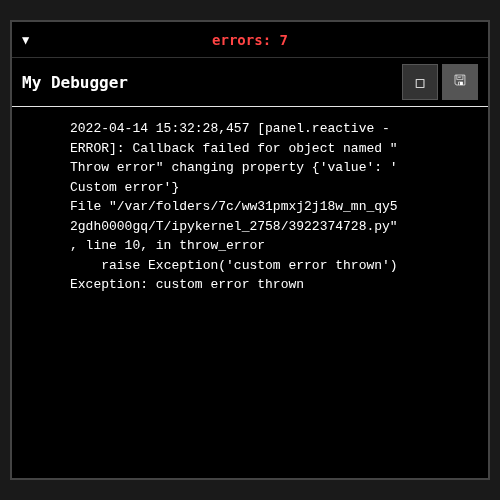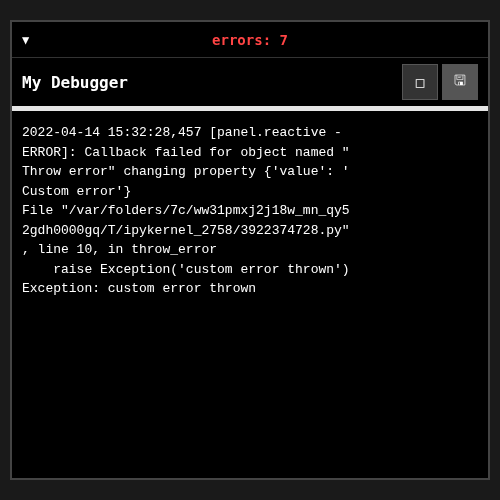--- a/index.html
+++ b/index.html
@@ -48,21 +48,21 @@
       font-weight: bold;
       font-family: monospace;
     }
 
     .title-bar {
       display: flex;
       align-items: center;
       justify-content: space-between;
       padding: 6px 10px;
       background: #000;
-      border-bottom: 5px solid #e5e5e5;
+      border-bottom: 1px solid #e5e5e5;
       min-height: 44px;
     }
 
     .debugger-title {
       color: #fff;
       font-size: 16px;
       font-family: monospace;
       font-weight: bold;
     }
 
@@ -86,20 +86,21 @@
 
     .toolbar-btn.active {
       background: #555;
     }
 
     .content-area {
       flex: 1;
       padding: 12px 10px;
       background: #000;
       overflow: auto;
+      margin-left: 48px;
     }
 
     .log-text {
       color: #fff;
       font-size: 13px;
       font-family: 'Courier New', Courier, monospace;
       line-height: 1.5;
       white-space: pre-wrap;
       word-break: break-all;
     }

